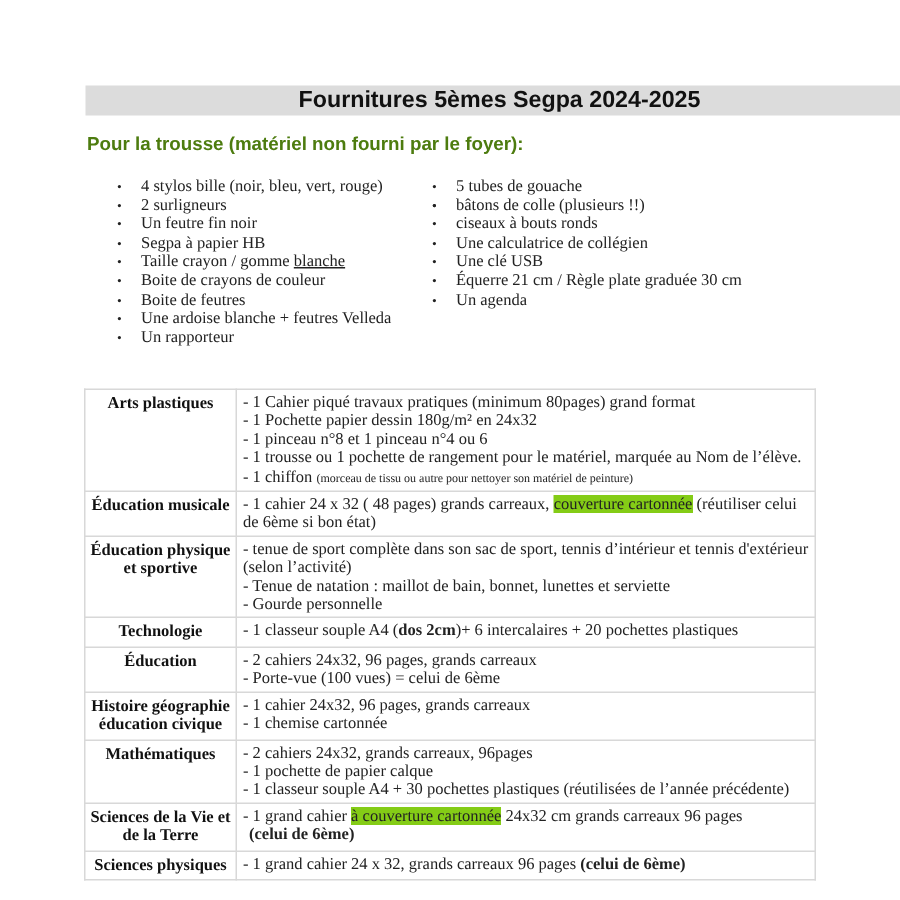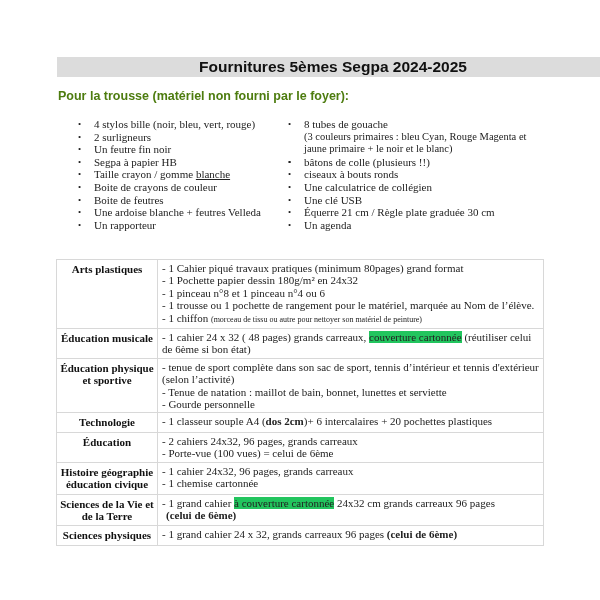--- a/index.html
+++ b/index.html
@@ -31,21 +31,21 @@
     border-collapse:collapse;
     font-family:"Liberation Serif", serif; font-size:11px; line-height:12.4px; color:#222;
   }
   table.subjects td { border:1px solid #d8d8d8; vertical-align:top; padding:2px 3px 2px 3px;margin-top:40px; }
   table.subjects td.subject {
     width:96px; text-align:center; font-weight:bold; color:#111; padding:3px 2px;
   }
   table.subjects td.items { padding-left:4px; }
   .item-line { display:block; white-space:nowrap; }
   .item-line.wrap { white-space:normal; }
-  .hl { background:#22c55e; }
+  .hl { background:#84cc16; }
   .tiny { font-size:8px; }
   .b { font-weight:bold; }
 </style>
 </head>
 <body>
 
 <div class="page">
 
   <div class="title-bar">Fournitures 5èmes Segpa 2024-2025</div>
 
@@ -57,21 +57,21 @@
     <li><span class="bullet">•</span><span>Un feutre fin noir</span></li>
     <li><span class="bullet">•</span><span>Segpa à papier HB</span></li>
     <li><span class="bullet">•</span><span>Taille crayon / gomme </span><span class="underline">blanche</span></li>
     <li><span class="bullet">•</span><span>Boite de crayons de couleur</span></li>
     <li><span class="bullet">•</span><span>Boite de feutres</span></li>
     <li><span class="bullet">•</span><span>Une ardoise blanche + feutres Velleda</span></li>
     <li><span class="bullet">•</span><span>Un rapporteur</span></li>
   </ul>
 
   <ul class="col-list col-right">
-    <li><span class="bullet">•</span><span>8 tubes de gouache</span><span class="sub">(3 couleurs primaires : bleu Cyan, Rouge Magenta et jaune primaire + le noir et le blanc)</span></li>
+    <li><span class="bullet">•</span><span>5 tubes de gouache</span></li>
     <li><span class="bullet">•</span></li>
     <li><span class="bullet">•</span><span>bâtons de colle (plusieurs !!)</span></li>
     <li><span class="bullet">•</span><span>ciseaux à bouts ronds</span></li>
     <li><span class="bullet">•</span><span>Une calculatrice de collégien</span></li>
     <li><span class="bullet">•</span><span>Une clé USB</span></li>
     <li><span class="bullet">•</span><span>Équerre 21 cm / Règle plate graduée 30 cm</span></li>
     <li><span class="bullet">•</span><span>Un agenda</span></li>
   </ul>
 
   <table class="subjects">
@@ -114,20 +114,28 @@
       </td>
     </tr>
     <tr>
       <td class="subject">Histoire géographie éducation civique</td>
       <td class="items">
         <span class="item-line">- 1 cahier  24x32, 96 pages, grands carreaux</span>
         <span class="item-line">- 1 chemise cartonnée</span>
       </td>
     </tr>
     <tr>
+      <td class="subject">Mathématiques</td>
+      <td class="items">
+        <span class="item-line">- 2 cahiers 24x32, grands carreaux, 96pages</span>
+        <span class="item-line">- 1 pochette de papier calque</span>
+        <span class="item-line">- 1 classeur souple A4 + 30 pochettes plastiques (réutilisées de l’année précédente)</span>
+      </td>
+    </tr>
+    <tr>
       <td class="subject">Sciences de la Vie et de la Terre</td>
       <td class="items">
         <span class="item-line"><span>- 1 grand cahier </span><span class="hl">à couverture cartonnée</span><span> 24x32 cm grands carreaux 96 pages</span></span>
         <span class="item-line b" style="padding-left:4px;">(celui de 6ème)</span>
       </td>
     </tr>
     <tr>
       <td class="subject">Sciences physiques</td>
       <td class="items">
         <span class="item-line"><span>- 1 grand cahier 24 x 32, grands carreaux 96 pages </span><span class="b">(celui de 6ème)</span></span>

